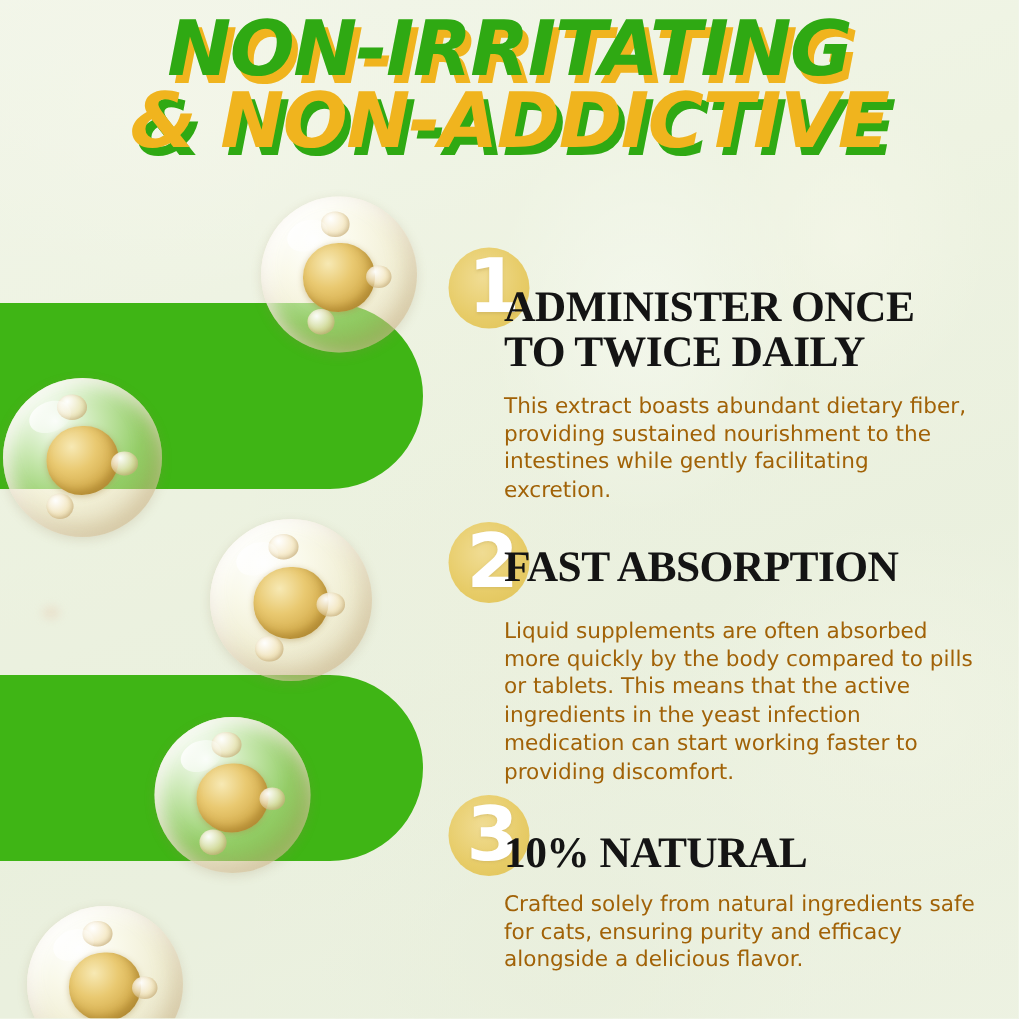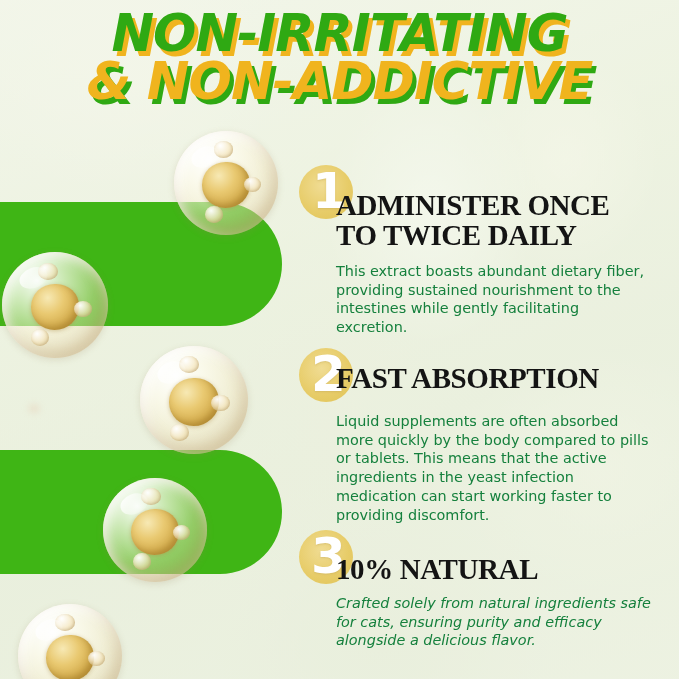--- a/index.html
+++ b/index.html
@@ -88,21 +88,21 @@
   }
   .feat-title{
     position:absolute;
     font-family:Liberation Serif, serif;
     font-weight:bold;font-size:29px;color:#141414;
     line-height:1.04;letter-spacing:-.4px;white-space:pre-line;
   }
   .feat-body{
     position:absolute;
     font-family:"DejaVu Sans",sans-serif;
-    font-size:14.4px;color:#15803d;line-height:1.30;
+    font-size:14.4px;color:#a16207;line-height:1.30;
   }
 </style>
 </head>
 <body>
 
 <div id="poster">
 
   <div class="bg-photo"></div>
   <div class="bg-tint"></div>
   <div class="bg-speck" style="left:150px;top:250px;width:16px;height:10px;background:rgba(226,180,150,.38);"></div>
@@ -178,16 +178,16 @@
     <div class="num-circle" style="left:299px;top:348px;"></div>
     <div class="num-txt" style="left:311px;top:349px;">2</div>
     <div class="feat-title" style="left:336px;top:363px;width:340px;">FAST ABSORPTION</div>
     <div class="feat-body" style="left:336px;top:412px;width:318px;">Liquid supplements are often absorbed more quickly by the body compared to pills or tablets. This means that the active ingredients in the yeast infection medication can start working faster to providing discomfort.</div>
   </div>
 
   <div class="feature">
     <div class="num-circle" style="left:299px;top:530px;"></div>
     <div class="num-txt" style="left:311px;top:531px;">3</div>
     <div class="feat-title" style="left:336px;top:554px;width:330px;">10% NATURAL</div>
-    <div class="feat-body" style="left:336px;top:594px;width:318px;font-style:italic;">Crafted solely from natural ingredients safe for cats, ensuring purity and efficacy alongside a delicious flavor.</div>
+    <div class="feat-body" style="left:336px;top:594px;width:318px;">Crafted solely from natural ingredients safe for cats, ensuring purity and efficacy alongside a delicious flavor.</div>
   </div>
 
 </div>
 
 </body></html>

